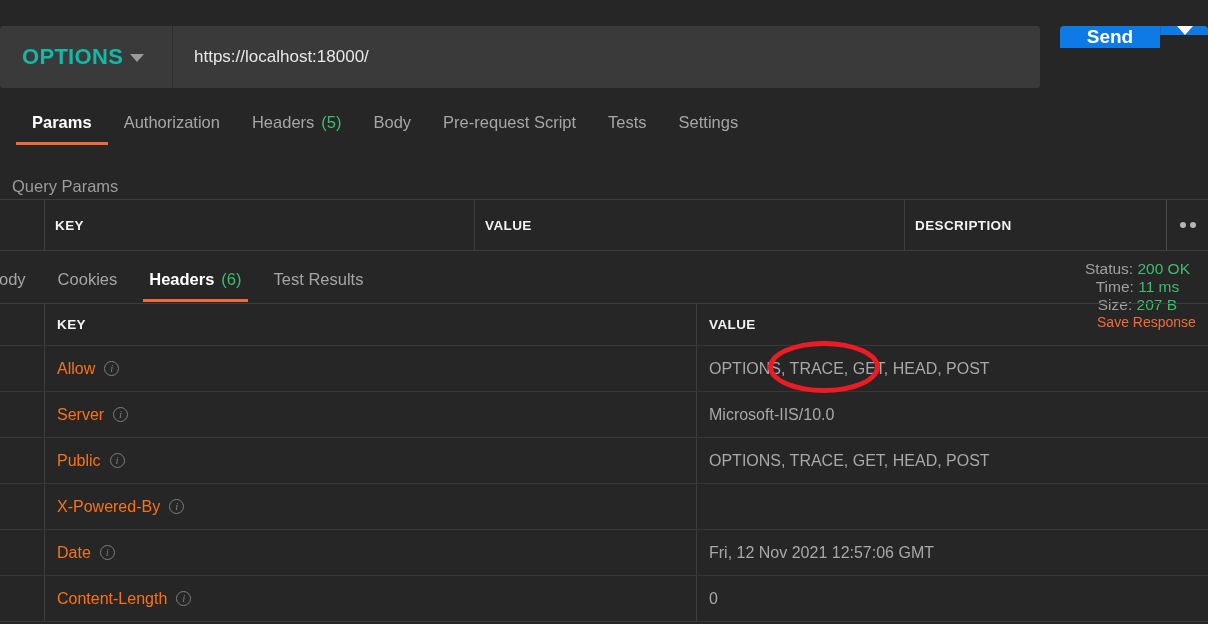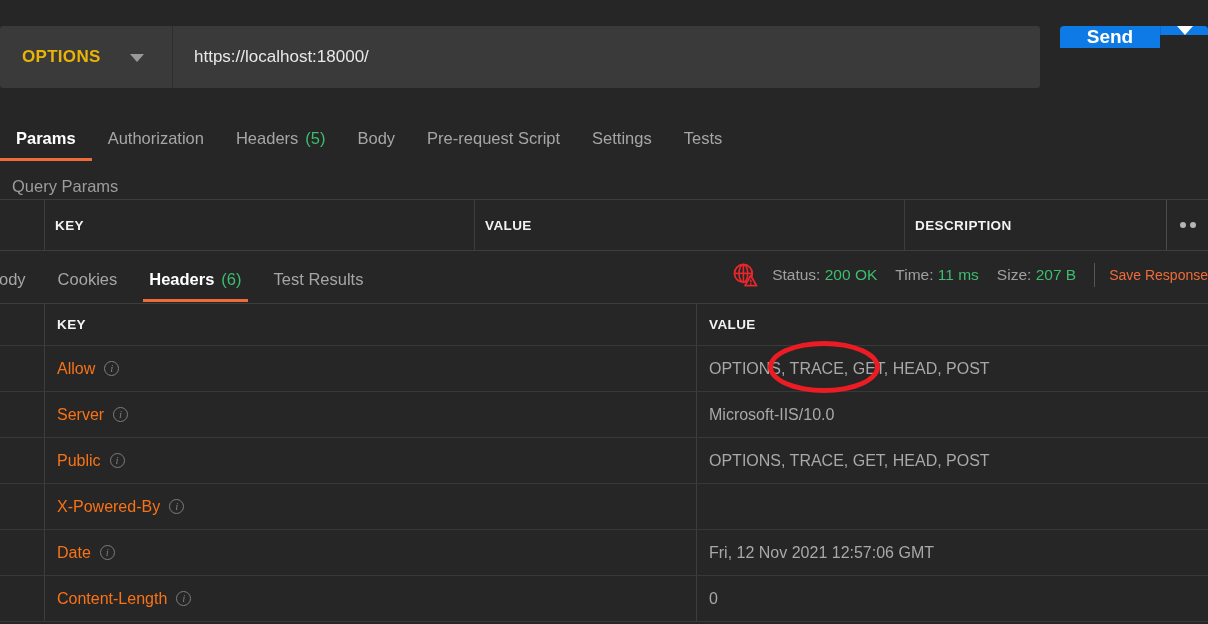--- a/index.html
+++ b/index.html
@@ -24,21 +24,21 @@
     display: flex; align-items: stretch;
     overflow: hidden;
   }
   .method-box {
     width: 173px; display: flex; align-items: center;
     padding-left: 22px; position: relative;
     border-right: 1px solid #2e2e2e;
     cursor: pointer;
   }
   .method-label {
-    color: #eab308; font-size: 17px; font-weight: bold;
+    color: #14b8a6; font-size: 22px; font-weight: bold;
     letter-spacing: .3px;
   }
   .method-caret {
     position: absolute; right: 28px; top: 50%;
     margin-top: -3px;
     width: 0; height: 0;
     border-left: 7px solid transparent;
     border-right: 7px solid transparent;
     border-top: 8px solid #9a9a9a;
   }
@@ -68,24 +68,24 @@
   }
   .send-caret {
     width: 0; height: 0;
     border-left: 8px solid transparent;
     border-right: 8px solid transparent;
     border-top: 9px solid #ffffff;
   }
 
   
   .req-tabs {
-    position: absolute; left: 0; top: 116px;
+    position: absolute; left: 0; top: 100px;
     width: 1208px; height: 45px;
     display: flex; align-items: flex-end;
-    padding-left: 0;
+    padding-left: 16px;
   }
   .tab {
     position: relative; height: 45px;
     padding: 0 16px;
     display: flex; align-items: center;
     color: #a6a6a6; font-size: 16.5px;
     cursor: pointer; white-space: nowrap;
   }
   .tab.active { color: #ffffff; font-weight: bold; }
   .tab.active::after {
@@ -148,20 +148,21 @@
     content: ""; position: absolute;
     left: 10px; right: 10px; bottom: 0; height: 3px;
     background: #ef6c3a;
   }
   .rtab .count { color: #3dbd6e; margin-left: 7px; font-weight: normal; }
 
   .resp-meta {
     position: absolute; right: 0; top: 260px;
     display: flex; align-items: center; gap: 0;
     height: 30px;
+    flex-direction: column;
   }
   .warn-icon { width: 26px; height: 26px; margin-right: 14px; }
   .meta-item { font-size: 15.5px; color: #a0a0a0; margin-right: 18px; white-space: nowrap; }
   .meta-item .v { color: #3dbd6e; }
   .meta-sep { width: 1px; height: 24px; background: #555; margin-right: 14px; }
   .save-resp { color: #ef6c3a; font-size: 14px; cursor: pointer; white-space: nowrap; }
 
   
   .hdr-table {
     position: absolute; left: 0; top: 303px;
@@ -232,24 +233,24 @@
       <span>Headers</span>
       <span class="count">(5)</span>
     </div>
     <div class="tab">
       <span>Body</span>
     </div>
     <div class="tab">
       <span>Pre-request Script</span>
     </div>
     <div class="tab">
+      <span>Tests</span>
+    </div>
+    <div class="tab">
       <span>Settings</span>
-    </div>
-    <div class="tab">
-      <span>Tests</span>
     </div>
   </div>
 
   <div class="qp-label">Query Params</div>
 
   <div class="params-table">
     <div class="pt-check"></div>
     <div class="pt-col pt-key">KEY</div>
     <div class="pt-col pt-val">VALUE</div>
     <div class="pt-col pt-desc">DESCRIPTION</div>

